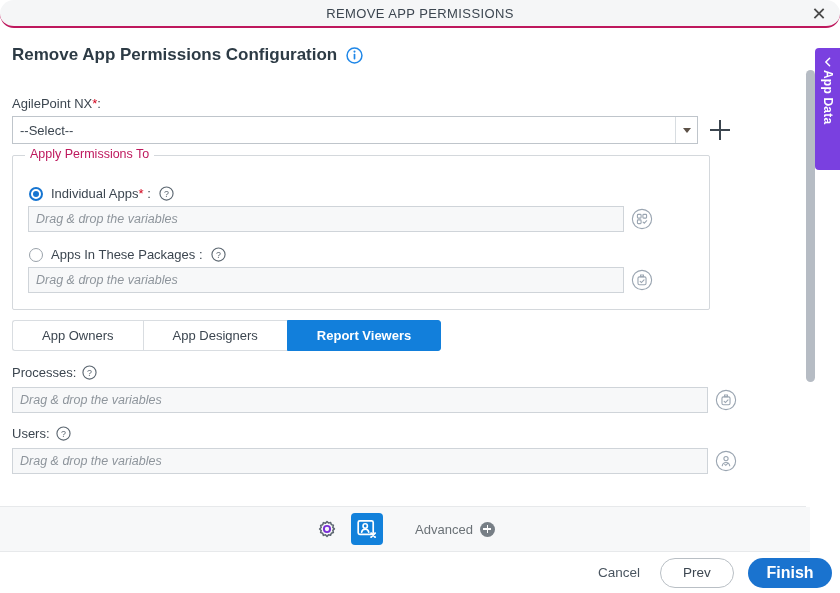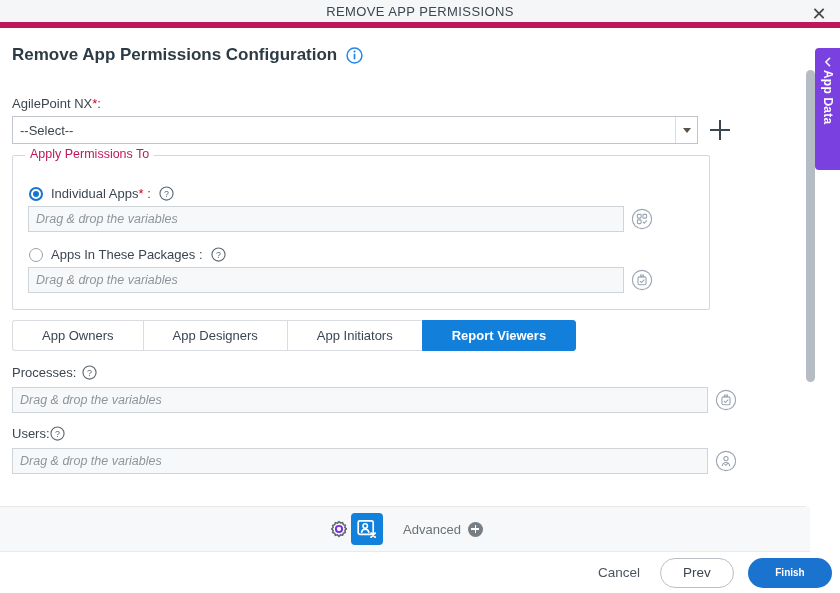--- a/index.html
+++ b/index.html
@@ -14,22 +14,22 @@
     position: relative;
     width: 840px; height: 593px;
     background: #ffffff;
   }
 
   
   .titlebar {
     position: absolute; left: 0; top: 0;
     width: 840px; height: 28px;
     background: #f5f6f7;
-    border-bottom: 6px solid #be185d;
-    display: flex; align-items: center; justify-content: center;
+    border-bottom: 2px solid #be185d;
+    display: flex; align-items: center; justify-content: center; border-radius: 14px;
   }
   .titlebar-text {
     font-size: 13px;
     letter-spacing: .4px;
     color: #3c4650;
     font-weight: 400;
   }
   .close-btn {
     position: absolute; right: 10px; top: 3px;
     width: 22px; height: 22px;
@@ -177,21 +177,21 @@
     background: #127fdb;
     color: #ffffff;
     font-weight: bold;
     border-color: #127fdb;
     border-right: 1px solid #127fdb;
     border-radius: 0 3px 3px 0;
   }
 
   
   #lbl-processes { position: absolute; left: 12px; top: 365px; display: flex; align-items: center; gap: 6px; }
-  #lbl-users     { position: absolute; left: 12px; top: 426px; display: flex; align-items: center; }
+  #lbl-users     { position: absolute; left: 12px; top: 426px; display: flex; align-items: center; gap: 6px; }
 
   .wide-row { position: absolute; left: 12px; display: flex; align-items: center; }
   #row-processes { top: 387px; }
   #row-users     { top: 448px; }
   .wide-input {
     width: 696px; height: 26px;
     border: 1px solid #cfd4d9;
     background: #f7f8f9;
     font-style: italic;
     font-size: 12.5px; color: #8e959c;
@@ -201,21 +201,21 @@
   .wide-input::placeholder { color: #8e959c; font-style: italic; }
 
   
   .toolbar {
     position: absolute; left: 0; top: 506px;
     width: 810px; height: 46px;
     background: #f7f8f9;
     border-top: 1px solid #e7e9eb;
     border-bottom: 1px solid #e7e9eb;
     display: flex; align-items: center; justify-content: center;
-    gap: 0;
+    gap: 12px;
   }
   .gear-btn { width: 24px; height: 24px; cursor: pointer; display: block; }
   .blue-tool {
     width: 32px; height: 32px;
     background: #1281db; border-radius: 4px;
     display: flex; align-items: center; justify-content: center;
     cursor: pointer;
   }
   .advanced {
     display: flex; align-items: center; gap: 7px;
@@ -254,21 +254,21 @@
     font-size: 13.5px; color: #3c4650;
     cursor: pointer;
     font-family: "Liberation Sans", sans-serif;
   }
   .btn-finish {
     min-width: 84px; height: 30px;
     border-radius: 16px;
     border: none;
     background: #1a73cf;
     color: #ffffff;
-    font-size: 10px; font-weight: bold;
+    font-size: 16px; font-weight: bold;
     cursor: pointer;
     font-family: "Liberation Sans", sans-serif;
   }
 
   
   .scrollbar-track {
     position: absolute; right: 25px; top: 29px;
     width: 9px; height: 478px;
     background: #ffffff;
   }
@@ -384,23 +384,20 @@
     </span>
   </div>
 
   <div class="tabs">
     <div class="tab">
         <span>App Owners</span>
       </div>
     <div class="tab">
         <span>App Designers</span>
       </div>
-    <div class="tab">
-        <span>App Initiators</span>
-      </div>
     <div class="tab active">
         <span>Report Viewers</span>
       </div>
   </div>
 
   <div id="lbl-processes" class="form-label">
     <span>Processes:</span>
     <span class="help-icon">
       <svg viewBox="0 0 16 16" width="15" height="15">
         <circle cx="8" cy="8" r="7" fill="none" stroke="#5b6670" stroke-width="1.2"></circle>

